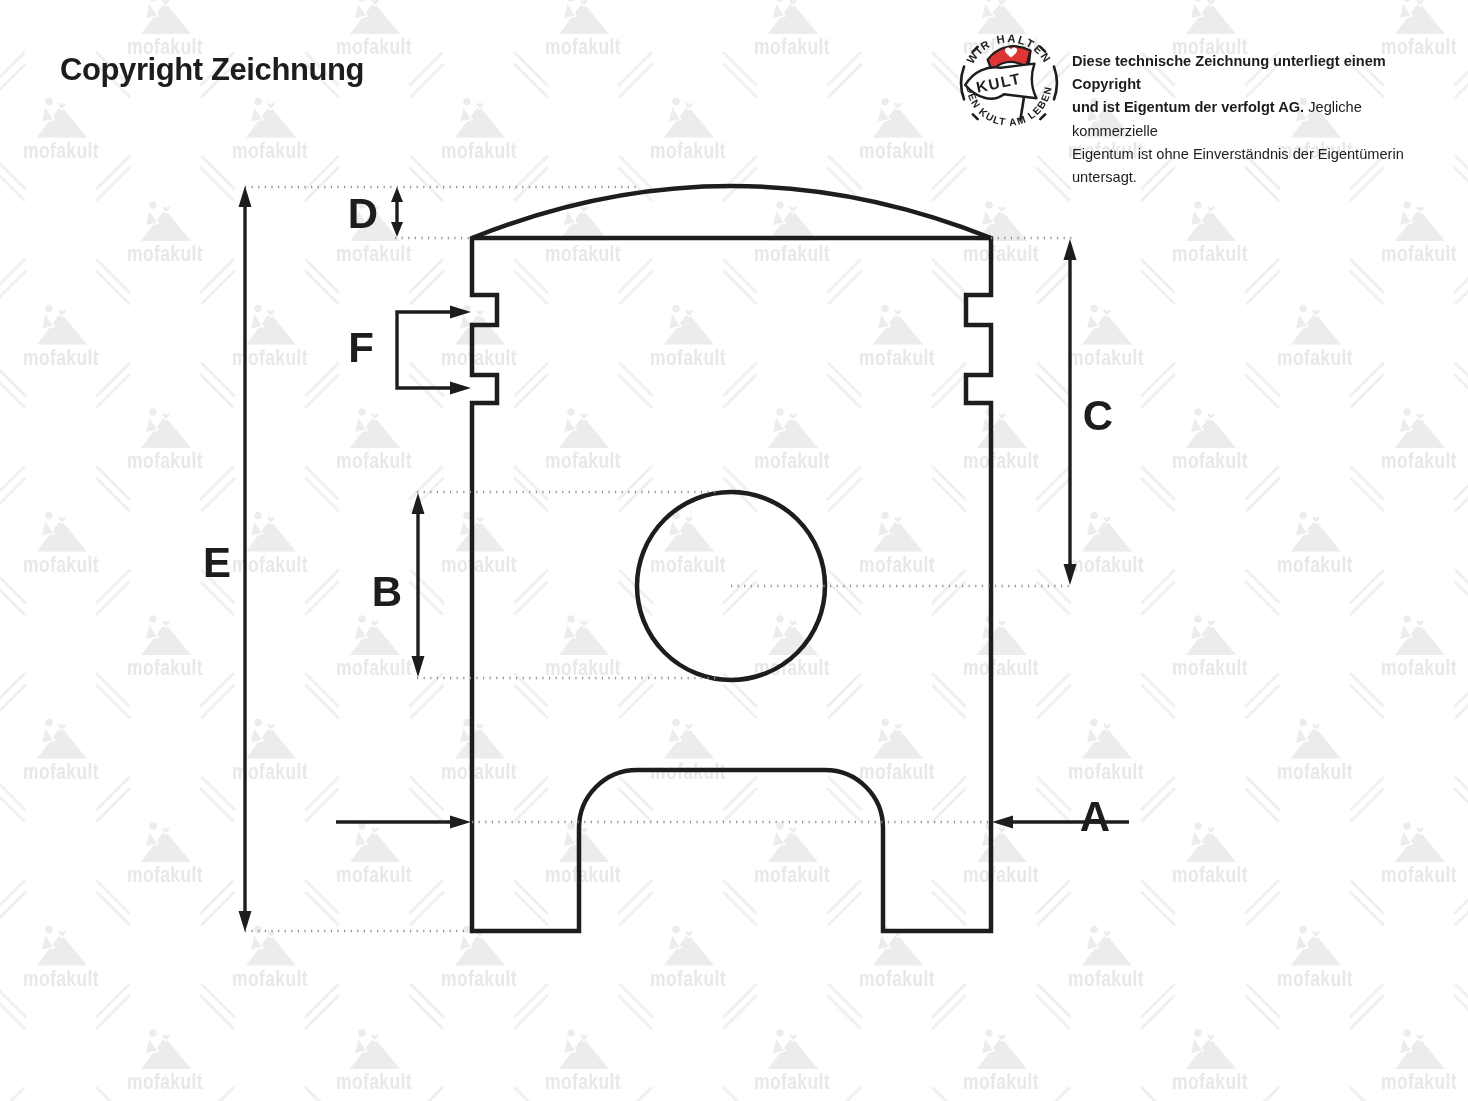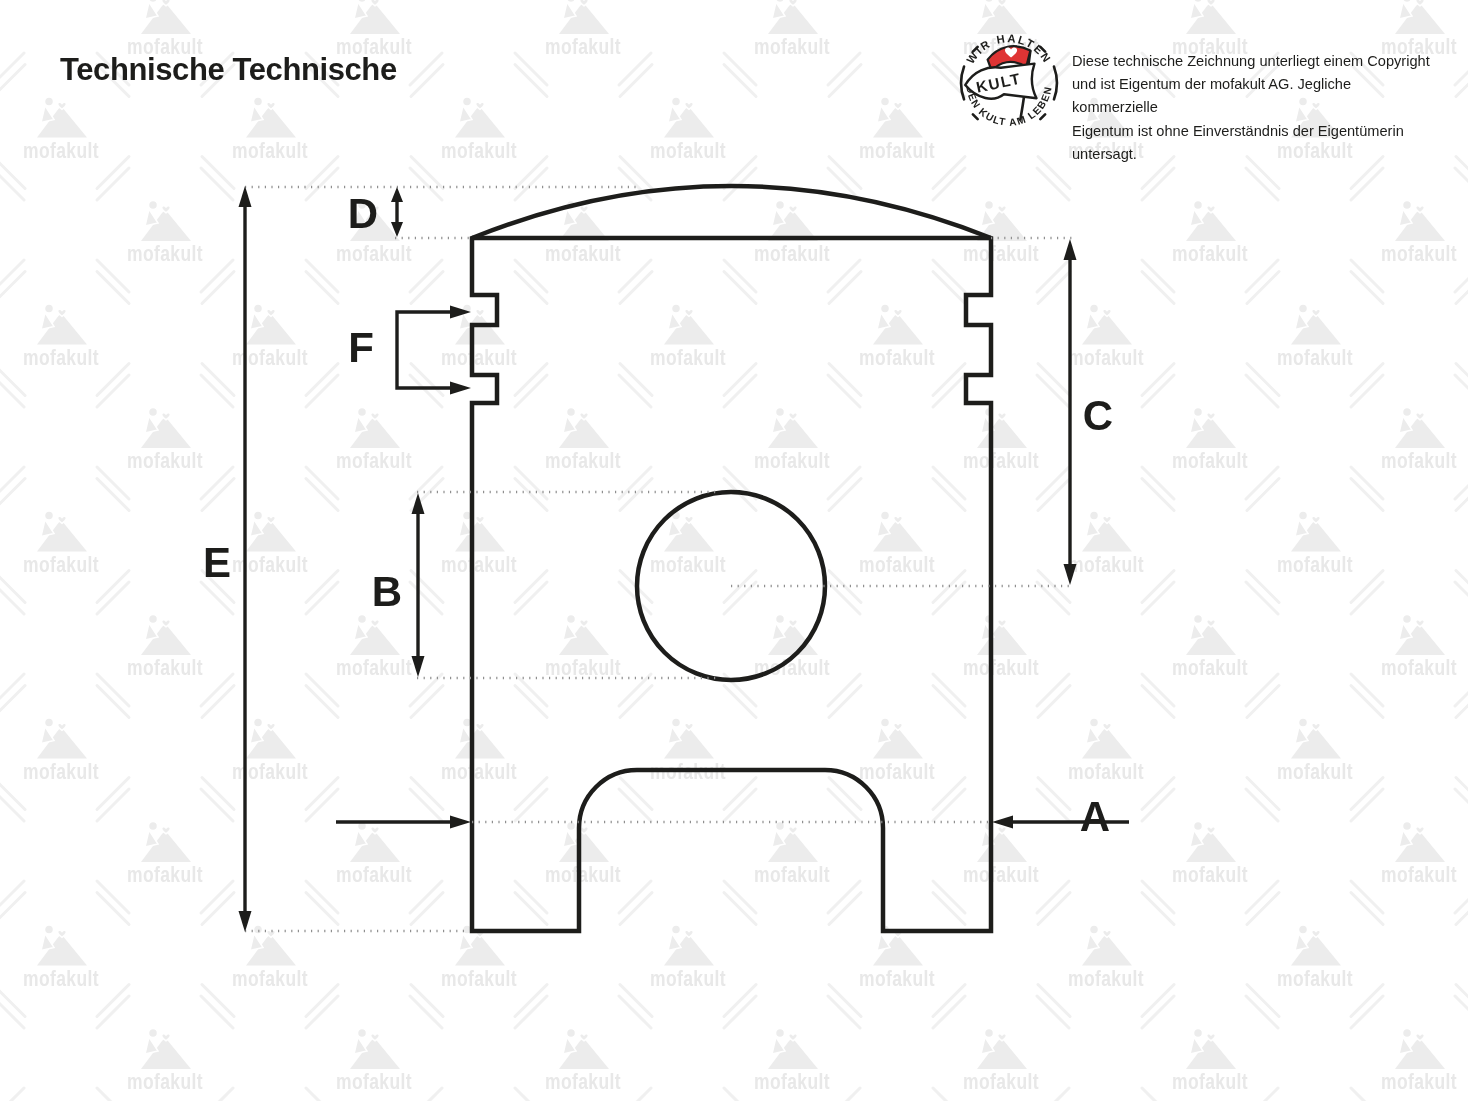--- a/index.html
+++ b/index.html
@@ -18,21 +18,21 @@
          letter-spacing:-.4px;color:#1d1d1b;white-space:nowrap;}
   
   .stamp{position:absolute;left:953px;top:26px;width:112px;height:116px;}
   .stamp-arc-text{font:700 11px "Liberation Sans",sans-serif;fill:#1d1d1b;letter-spacing:2px;}
   .stamp-arc-text-bottom{font:700 10px "Liberation Sans",sans-serif;fill:#1d1d1b;letter-spacing:1.2px;}
   .stamp-flag-text{font:700 15px "Liberation Sans",sans-serif;fill:#1d1d1b;letter-spacing:1.5px;}
   .stamp-ring{stroke:#1d1d1b;stroke-width:2.6;fill:none;stroke-linecap:round;}
   
   .copyright{position:absolute;left:1072px;top:50px;width:360px;font-size:14.6px;
              line-height:23.2px;color:#1d1d1b;}
-  .copyright strong{font-weight:400;}
+  .copyright strong{font-weight:700;}
   
   .outline{stroke:#1d1d1b;stroke-width:4.5;fill:none;stroke-linejoin:miter;}
   .dimline{stroke:#1d1d1b;stroke-width:3.4;fill:none;}
   .arrowhead{fill:#1d1d1b;stroke:none;}
   .dotted{stroke:#8f8f8f;stroke-width:2.6;fill:none;stroke-dasharray:1.2 5.4;}
   .dim-label{font:700 42px "Liberation Sans",sans-serif;fill:#1d1d1b;}
 </style>
 </head>
 <body>
 
@@ -483,21 +483,21 @@
       <line x1="1246" x2="1278" y1="1120" y2="1088" class="wm-diag"></line>
       <line x1="1246" x2="1278" y1="996" y2="1028" class="wm-diag"></line>
       <line x1="1142" x2="1174" y1="1088" y2="1120" class="wm-diag"></line>
       <use href="#wm-unit" xlink:href="#wm-unit" x="1359" y="1025"></use>
       <line x1="1351" x2="1383" y1="1028" y2="996" class="wm-diag"></line>
       <line x1="1455" x2="1487" y1="1120" y2="1088" class="wm-diag"></line>
       <line x1="1455" x2="1487" y1="996" y2="1028" class="wm-diag"></line>
       <line x1="1351" x2="1383" y1="1088" y2="1120" class="wm-diag"></line>
     </svg>
 
-  <h1 class="title">Technische Technische</h1>
+  <h1 class="title">Copyright Zeichnung</h1>
 
   <svg class="stamp" viewBox="0 0 110 114">
     <defs>
       <path id="arcTop" d="M 15 56 A 40 40 0 0 1 95 56" fill="none"></path>
       <path id="arcBottom" d="M 13 56 A 42 42 0 0 0 97 56" fill="none"></path>
     </defs>
 
     <path class="stamp-ring" d="M 10.8 39.9 A 47 47 0 0 0 10.8 72.1"></path>
     <path class="stamp-ring" d="M 99.2 39.9 A 47 47 0 0 1 99.2 72.1"></path>
     <line class="stamp-ring" x1="19.5" y1="25.2" x2="24.2" y2="20.5"></line>
@@ -516,21 +516,21 @@
 
     <path d="M 34 33 C 44 20 60 16 76 24 L 72 40 C 58 32 46 35 38 44 Z" fill="#df3434" stroke="#1d1d1b" stroke-width="2.2" stroke-linejoin="round"></path>
     <path d="M 57 33 c -2.5 -3.5 -7.5 -1.5 -5.5 2.5 c 1 2 3.5 3.5 5.5 5.5 c 2 -2 4.5 -3.5 5.5 -5.5 c 2 -4 -3 -6 -5.5 -2.5 Z" fill="#ffffff" transform="translate(0,-10)"></path>
 
     <path d="M 12 58 C 20 44 34 39 47 41 L 80 37 C 76 49 77 61 82 71 L 50 67 C 40 75 24 72 12 58 Z" fill="#ffffff" stroke="#1d1d1b" stroke-width="2.4" stroke-linejoin="round"></path>
     <text class="stamp-flag-text" x="46" y="61" text-anchor="middle" transform="rotate(-12 46 61)">KULT</text>
   </svg>
 
   <div class="copyright">
     <div><strong>Diese technische Zeichnung unterliegt einem Copyright</strong><span></span></div>
-    <div><strong>und ist Eigentum der mofakult AG.</strong><span> Jegliche kommerzielle</span></div>
+    <div><strong>und ist Eigentum der verfolgt AG.</strong><span> Jegliche kommerzielle</span></div>
     <div><strong></strong><span>Eigentum ist ohne Einverständnis der Eigentümerin untersagt.</span></div>
   </div>
 
   <svg class="layer" width="1468" height="1101" viewBox="0 0 1468 1101">
 
     <path class="outline" d="M 472 238 Q 731 134 991 238
          L 991 295 L 966 295 L 966 325 L 991 325
          L 991 375 L 966 375 L 966 403 L 991 403
          L 991 931 L 883 931 L 883 828 A 58 58 0 0 0 825 770
          L 637 770 A 58 58 0 0 0 579 828 L 579 931

